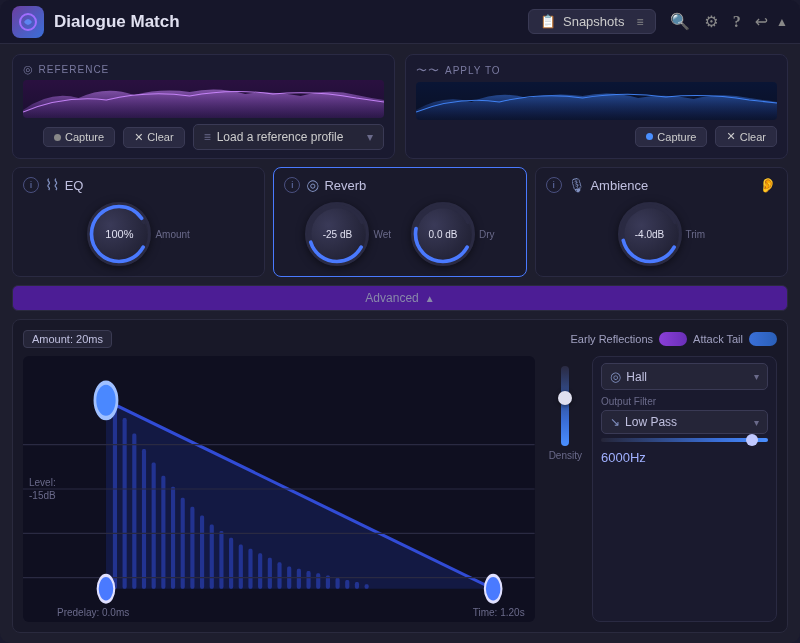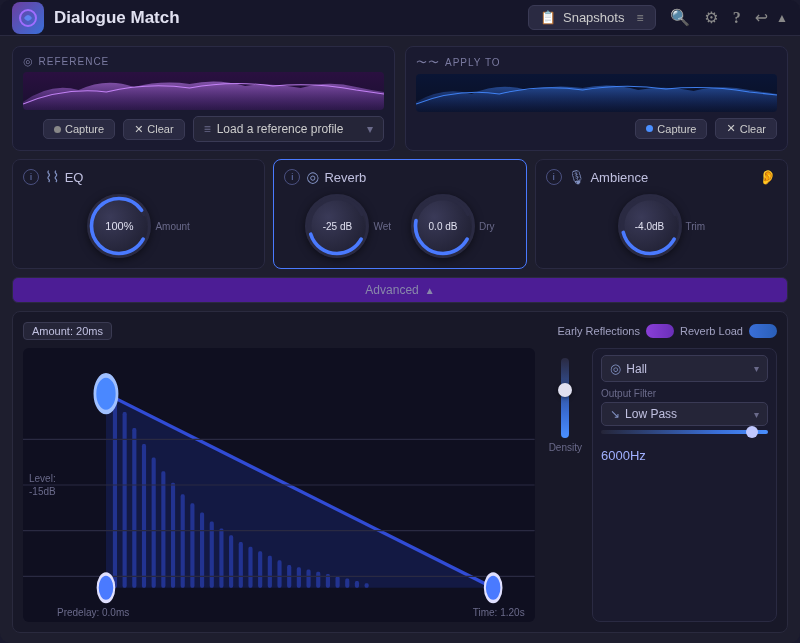--- a/index.html
+++ b/index.html
@@ -21,21 +21,21 @@
       display: flex;
       flex-direction: column;
     }
 
     
     .header {
       background: #16162a;
       display: flex;
       align-items: center;
       padding: 0 12px;
-      height: 36px;
+      height: 44px;
       border-bottom: 1px solid #2a2a40;
     }
 
     .logo-icon {
       width: 32px;
       height: 32px;
       background: linear-gradient(135deg, #6b3fa0, #3a6fd8);
       border-radius: 8px;
       display: flex;
       align-items: center;
@@ -449,21 +449,21 @@
       justify-content: space-between;
       font-size: 12px;
       color: #c0c0e0;
       cursor: pointer;
       width: 100%;
     }
 
     .filter-hz {
       font-size: 13px;
       color: #a0b0ff;
-      margin-top: 14px;
+      margin-top: 8px;
     }
 
     .density-slider {
       width: 8px;
       height: 80px;
       background: linear-gradient(180deg, #2a2a42 0%, #3a6fd8 70%, #4a8fff 100%);
       border-radius: 4px;
       position: relative;
       margin: 4px 0;
     }
@@ -715,21 +715,21 @@
       <div class="advanced-top">
         <div class="attack-badge">
           <span>Amount: 20ms</span>
         </div>
         <div class="reflections-controls">
           <div class="toggle-control">
             <span>Early Reflections</span>
             <div class="toggle-pill purple"></div>
           </div>
           <div class="toggle-control">
-            <span>Reverb Load</span>
+            <span>Attack Tail</span>
             <div class="toggle-pill blue"></div>
           </div>
         </div>
       </div>
 
       <div class="graph-area">
 
         <div class="reverb-graph">
           <div class="graph-label-left">
             <span style="white-space:pre;">Level:

